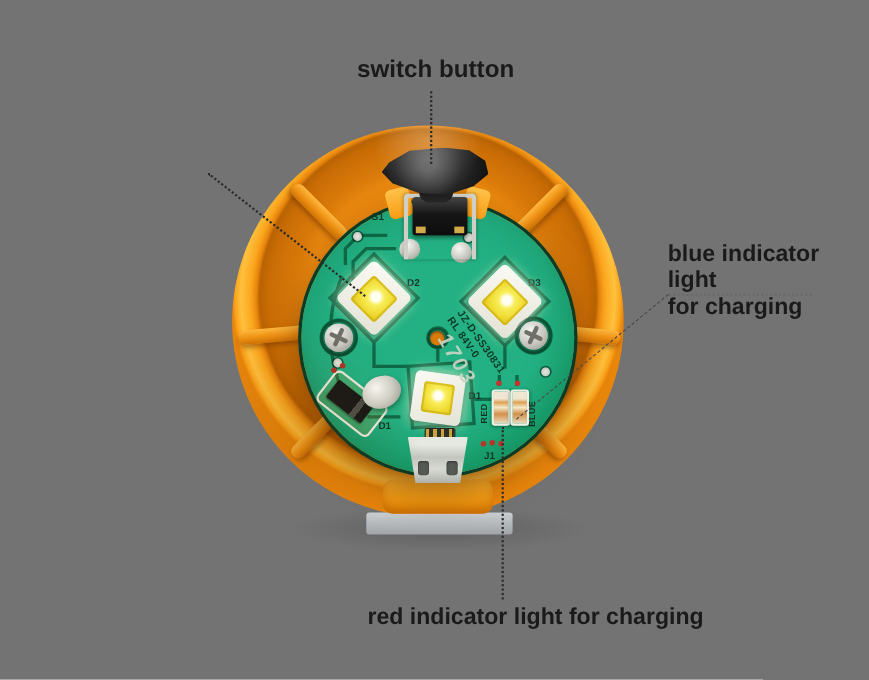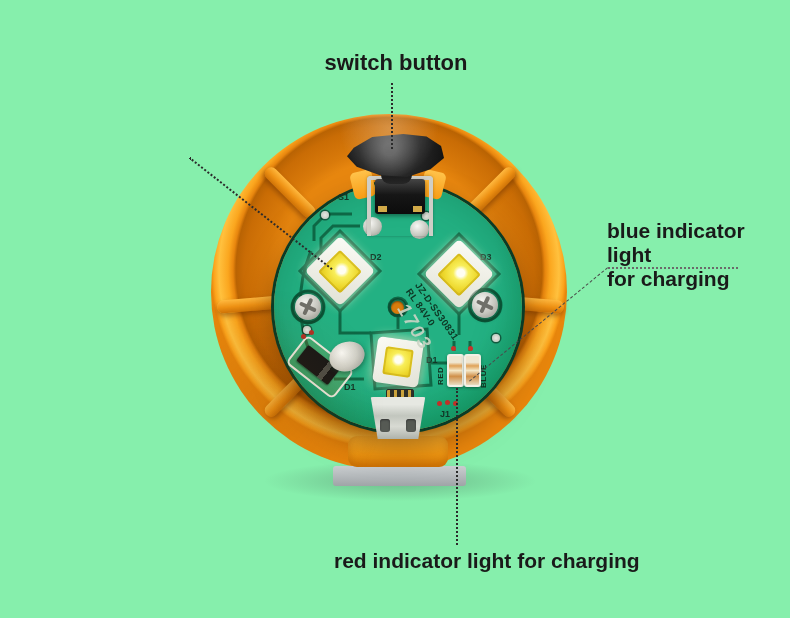--- a/index.html
+++ b/index.html
@@ -1,16 +1,16 @@
 <!DOCTYPE html>
 <html><head>
 <meta charset="utf-8">
 <style>
   html,body{margin:0;padding:0;background:#fff;}
-  .stage{position:relative;width:790px;height:618px;background:#86efac;overflow:hidden;
+  .stage{position:relative;width:790px;height:618px;background:#737373;overflow:hidden;
          font-family:"Liberation Sans",sans-serif;}
 
   
   .ann{position:absolute;color:#1a1a1a;font-weight:bold;z-index:10;}
   #ann-switch{left:296px;top:50px;width:200px;text-align:center;font-size:22px;}
   #ann-beads{left:83px;top:124px;font-size:22px;}
   #ann-blue{left:607px;top:219px;font-size:21px;line-height:24px;}
   #ann-red{left:334px;top:549px;font-size:21px;}
 
   

